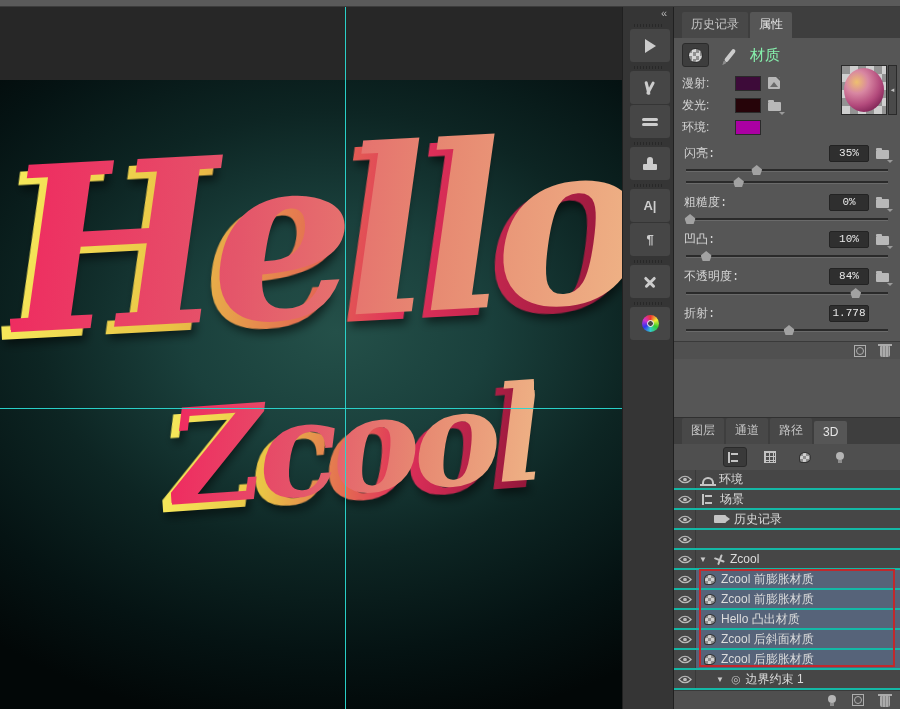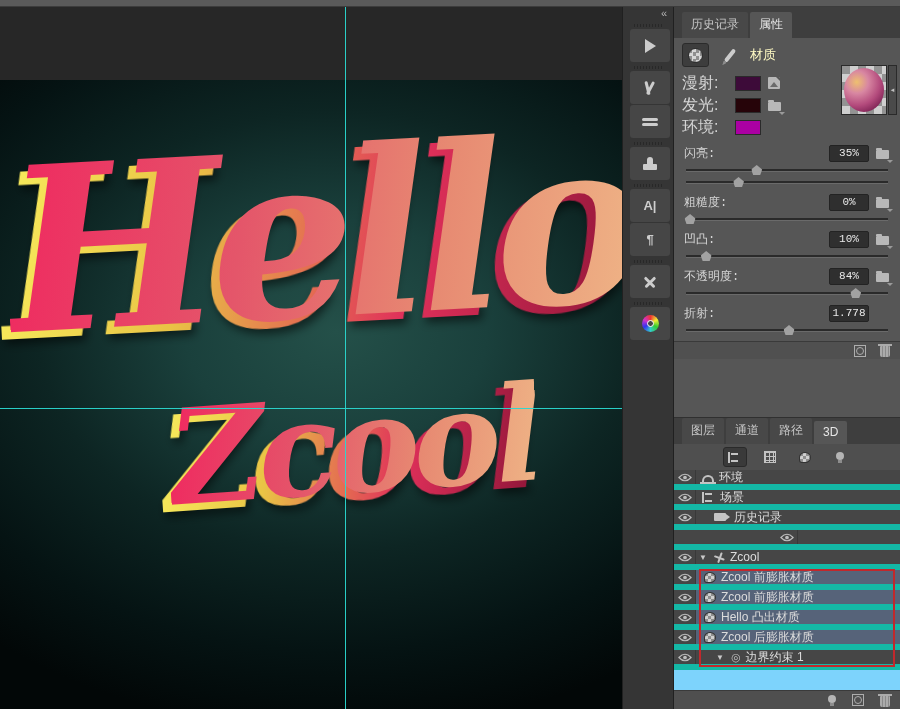--- a/index.html
+++ b/index.html
@@ -88,36 +88,36 @@
   .tool-toggle { width:27px; height:24px; border-radius:3px; display:flex;
     align-items:center; justify-content:center; }
   .tool-toggle.active { background:#3d3d3d; border:1px solid #2b2b2b; }
   .i-matsphere { width:15px; height:15px; border-radius:50%;
     background:conic-gradient(#d6d6d6 0 25%,#8f8f8f 0 50%,#d6d6d6 0 75%,#8f8f8f 0);
     background-size:7px 7px; border:1px solid #2e2e2e; }
   .i-paint { position:relative; width:4px; height:15px; background:#cccccc;
     border-radius:2px; transform:rotate(38deg); }
   .i-paint::after { content:""; position:absolute; left:0; bottom:-5px; width:4px; height:5px;
     background:#8d8d8d; clip-path:polygon(0 0,100% 0,50% 100%); }
-  .phead-title { font-size:13px; color:#fef9c3; }
+  .phead-title { font-size:15px; color:#86efac; }
 
   #preview { position:absolute; right:13px; top:58px; width:46px; height:50px;
     border:1px solid #2a2a2a;
     background:conic-gradient(#cfcfcf 0 25%,#939393 0 50%,#cfcfcf 0 75%,#939393 0);
     background-size:16px 16px; }
   #preview .sphere { position:absolute; inset:2px; border-radius:50%;
     background:radial-gradient(circle at 32% 32%, #eec06f 0%, #d887a2 28%, #b34a7c 58%,
       #7c2153 82%, #5c1840 100%); }
   #preview-dd { position:absolute; right:3px; top:58px; width:9px; height:50px;
     background:#4a4a4a; border:1px solid #2a2a2a; display:flex; align-items:center;
     justify-content:center; color:#c0c0c0; font-size:6px; }
 
   .swatches { padding:4px 0 0 8px; width:162px; }
   .swrow { display:flex; align-items:center; gap:7px; height:22px; }
-  .swlabel { width:46px; font-size:16px; color:#d6d6d6; white-space:nowrap; }
+  .swlabel { width:46px; font-size:12px; color:#d6d6d6; white-space:nowrap; }
   .swatch { width:26px; height:15px; border:1px solid #2a2a2a; }
 
   .i-folder { position:relative; width:13px; height:9px; background:#b8b8b8;
     border-radius:1px; margin-top:2px; }
   .i-folder::before { content:""; position:absolute; top:-2px; left:0; width:6px; height:2px;
     background:#b8b8b8; border-radius:1px 1px 0 0; }
   .i-folder::after { content:""; position:absolute; right:-4px; bottom:-4px;
     border-left:3px solid transparent; border-right:3px solid transparent;
     border-top:3px solid #9a9a9a; }
   .i-file { position:relative; width:12px; height:12px; background:#b8b8b8;
@@ -152,21 +152,21 @@
     background:repeating-linear-gradient(90deg,#ababab 0 2px,#8a8a8a 2px 3px);
     border-radius:1px 1px 2px 2px; }
   .i-trash::before { content:""; position:absolute; top:-2px; left:-2px; right:-2px;
     height:2px; background:#ababab; }
   .i-bulb { position:relative; width:8px; height:8px; border-radius:50%;
     background:#b5b5b5; margin-bottom:3px; }
   .i-bulb::after { content:""; position:absolute; left:2px; bottom:-3px; width:4px;
     height:3px; background:#8d8d8d; }
 
   
-  #bpanel { position:relative; height:291px; background:#7dd3fc; }
+  #bpanel { position:relative; height:291px; background:#6d28d9; }
   #bpanel .tabbar { height:26px; padding-top:3px; }
   .filters { height:26px; display:flex; align-items:center; justify-content:center;
     gap:11px; background:#4f4f4f; }
   .fbtn { width:24px; height:20px; border-radius:3px; display:flex; align-items:center;
     justify-content:center; }
   .fbtn.active { background:#3a3a3a; border:1px solid #2a2a2a; }
   .i-scene { width:13px; height:11px;
     background:
       linear-gradient(#c4c4c4,#c4c4c4) 0 0/2px 11px,
       linear-gradient(#c4c4c4,#c4c4c4) 3px 1px/7px 2px,
@@ -187,21 +187,21 @@
   .i-cam::after { content:""; position:absolute; right:-4px; top:1px;
     border-top:3px solid transparent; border-bottom:3px solid transparent;
     border-left:4px solid #c4c4c4; }
   .i-star { position:relative; width:11px; height:11px; transform:rotate(20deg); }
   .i-star::before, .i-star::after { content:""; position:absolute; background:#c4c4c4;
     border-radius:1px; }
   .i-star::before { left:5px; top:0; width:2px; height:11px; }
   .i-star::after { left:0; top:5px; width:11px; height:2px; }
 
   .list { background:#464646; }
-  .row { display:flex; height:20px; border-bottom:6px solid #14b8a6;justify-content:center; }
+  .row { display:flex; height:20px; border-bottom:2px solid #14b8a6; }
   .eyecell { width:22px; display:flex; align-items:center; justify-content:center;
     border-right:1px solid #393939; }
   .i-eye { display:block; }
   .rowbody { flex:1; display:flex; align-items:center; gap:5px; font-size:12px;
     color:#dcdcdc; white-space:nowrap; overflow:hidden; }
   .lvl0 { padding-left:6px; } .lvlcam { padding-left:18px; }
   .lvlgrp { padding-left:3px; } .lvlmat { padding-left:8px; }
   .lvlcon { padding-left:20px; }
   .row.selected .rowbody { background:#566379; }
   .expander { font-size:8px; color:#c9c9c9; width:10px; }
@@ -500,20 +500,32 @@
         </div>
         <div class="row selected">
           <span class="eyecell">
             <svg class="i-eye" width="14" height="9" viewBox="0 0 16 10">
                 <path d="M1 5 Q8 -2.5 15 5 Q8 12.5 1 5 Z" fill="none" stroke="#bcbcbc" stroke-width="1.3"></path>
                 <circle cx="8" cy="5" r="2.1" fill="#bcbcbc"></circle>
               </svg>
           </span>
           <span class="rowbody lvlmat">
             <span class="i-mat"></span>
+            <span>Zcool 后斜面材质</span>
+          </span>
+        </div>
+        <div class="row selected">
+          <span class="eyecell">
+            <svg class="i-eye" width="14" height="9" viewBox="0 0 16 10">
+                <path d="M1 5 Q8 -2.5 15 5 Q8 12.5 1 5 Z" fill="none" stroke="#bcbcbc" stroke-width="1.3"></path>
+                <circle cx="8" cy="5" r="2.1" fill="#bcbcbc"></circle>
+              </svg>
+          </span>
+          <span class="rowbody lvlmat">
+            <span class="i-mat"></span>
             <span>Zcool 后膨胀材质</span>
           </span>
         </div>
         <div class="row">
           <span class="eyecell">
             <svg class="i-eye" width="14" height="9" viewBox="0 0 16 10">
                 <path d="M1 5 Q8 -2.5 15 5 Q8 12.5 1 5 Z" fill="none" stroke="#bcbcbc" stroke-width="1.3"></path>
                 <circle cx="8" cy="5" r="2.1" fill="#bcbcbc"></circle>
               </svg>
           </span>

